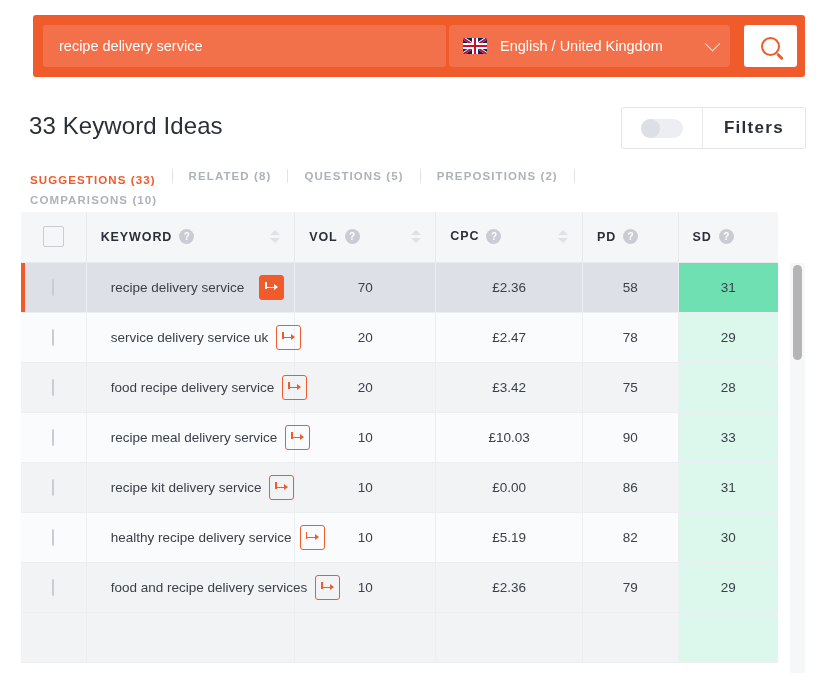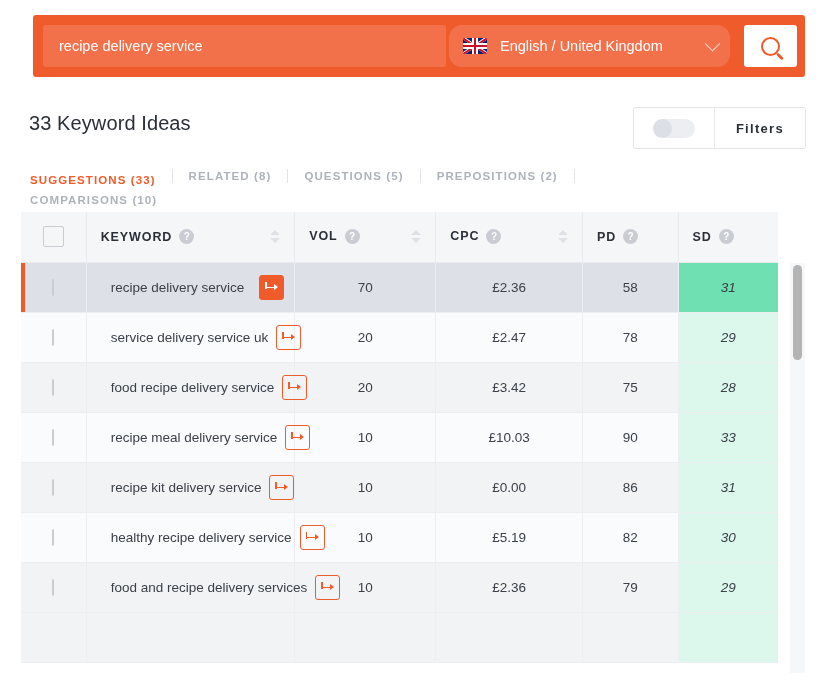--- a/index.html
+++ b/index.html
@@ -50,21 +50,21 @@
     padding: 0 16px;
     box-sizing: border-box;
   }
   .search-input::placeholder { color: #ffe3d8; }
 
   .lang-select {
     margin-left: 3px;
     width: 281px;
     height: 42px;
     background: #f2714b;
-    border-radius: 13px;
+    border-radius: 4px;
     display: flex;
     align-items: center;
     padding: 0 12px 0 14px;
     box-sizing: border-box;
     cursor: pointer;
   }
   .flag {
     width: 24px;
     height: 16px;
     position: relative;
@@ -134,21 +134,21 @@
     background: #ef5b2b;
     border-radius: 2px;
     transform: rotate(45deg);
   }
 
   
   .page-title {
     position: absolute;
     left: 29px;
     top: 112px;
-    font-size: 20px;
+    font-size: 24px;
     color: #2b2f38;
     letter-spacing: 0.1px;
   }
   .filters-box {
     position: absolute;
     right: 32px;
     top: 107px;
     height: 40px;
     border: 1px solid #e3e5e9;
     border-radius: 3px;
@@ -173,21 +173,21 @@
     border-radius: 50%;
     background: #dcdfe5;
   }
   .filters-div {
     width: 1px;
     height: 40px;
     background: #e9ebee;
   }
   .filters-label {
     padding: 0 21px;
-    font-size: 13px;
+    font-size: 17px;
     font-weight: bold;
     letter-spacing: 1.3px;
     color: #2b2f38;
     cursor: pointer;
   }
 
   
   .tabs {
     position: absolute;
     left: 30px;
@@ -358,21 +358,21 @@
     position: absolute; right: 0; top: 2.4px;
     width: 0; height: 0;
     border-top: 3.6px solid transparent;
     border-bottom: 3.6px solid transparent;
     border-left: 4.6px solid #ef5b2b;
   }
   tr.row-active .arrow-glyph .v,
   tr.row-active .arrow-glyph .h { background: #ffffff; }
   tr.row-active .arrow-glyph .tip { border-left-color: #ffffff; }
 
-  td.cell-sd { background: #dcf8ec !important; border-right: none; font-style: italic; }
+  td.cell-sd { background: #dcf8ec !important; border-right: none; }
   tr.row-active td.cell-sd { background: #6fe0b2 !important; }
 
   
   .scroll-track {
     position: absolute;
     right: 33px;
     top: 263px;
     width: 15px;
     height: 410px;
     background: #f6f7f8;
@@ -461,21 +461,21 @@
               <span class="help">?</span>
             </span>
             <span class="sorter">
                 <i class="up"></i>
                 <i class="dn"></i>
               </span>
           </div>
         </th>
         <th>
           <div class="th-inner spread">
-            <span style="display:flex;align-items:flex-start;">
+            <span style="display:flex;align-items:center;">
               <span>VOL</span>
               <span class="help">?</span>
             </span>
             <span class="sorter">
                 <i class="up"></i>
                 <i class="dn"></i>
               </span>
           </div>
         </th>
         <th>

